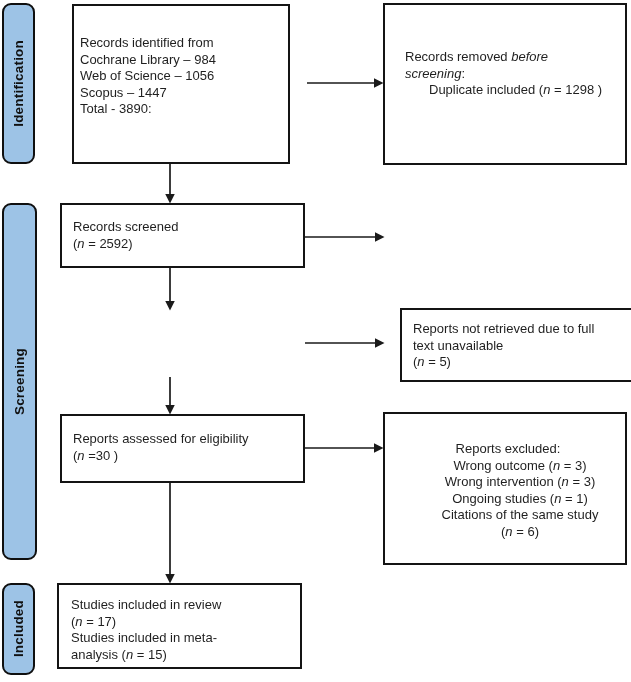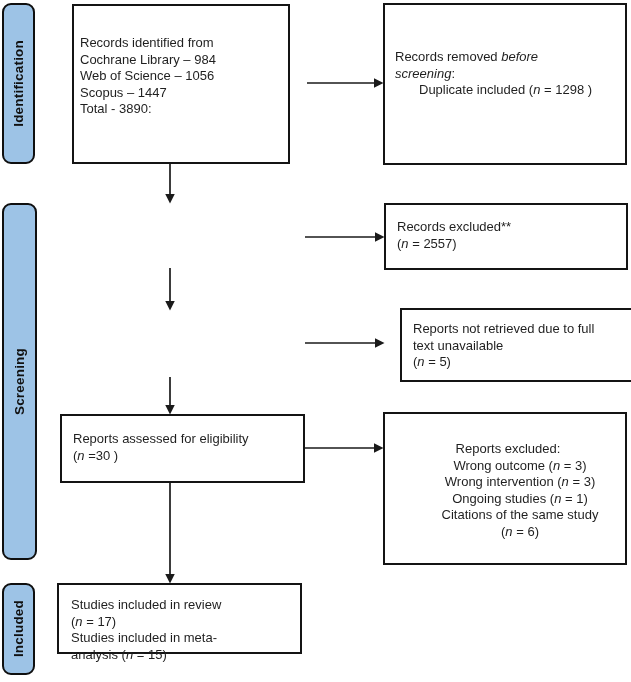--- a/index.html
+++ b/index.html
@@ -21,22 +21,22 @@
     font-weight:bold;font-size:13.5px;color:#111;letter-spacing:.2px;white-space:nowrap;
   }
   .tline{white-space:nowrap;}
   .tline.indent{padding-left:24px;}
   .tline em{font-style:italic;}
   
   #b-records-identified{left:61px;top:4px;width:218px;height:160px;padding:29px 8px 0 6px;margin-left:11px;}
   #b-records-screened{left:60px;top:203px;width:245px;height:65px;padding:14px 8px 0 11px;}
   #b-reports-sought{left:60px;top:310px;width:245px;height:67px;padding:14px 8px 0 11px;}
   #b-reports-assessed{left:60px;top:414px;width:245px;height:69px;padding:15px 8px 0 11px;}
-  #b-studies-included{left:57px;top:583px;width:245px;height:71px;padding:12px 5px 0 12px;}
-  #b-records-removed{left:383px;top:3px;width:244px;height:162px;padding:44px 6px 0 10px;}
+  #b-studies-included{left:57px;top:583px;width:245px;height:86px;padding:12px 5px 0 12px;}
+  #b-records-removed{left:383px;top:3px;width:244px;height:162px;padding:44px 6px 0 20px;}
   #b-records-excluded{left:384px;top:203px;width:244px;height:67px;padding:14px 8px 0 11px;}
   #b-reports-not-retrieved{left:400px;top:308px;width:244px;height:74px;padding:11px 13px 0 11px;}
   #b-reports-excluded{left:383px;top:412px;width:244px;height:153px;padding:27px 6px 0 12px;text-align:center;}
   #stage-identification{left:2px;top:3px;width:33px;height:161px;}
   #stage-screening{left:2px;top:203px;width:35px;height:357px;}
   #stage-included{left:2px;top:583px;width:33px;height:92px;}
   #arrows{position:absolute;left:0;top:0;pointer-events:none;}
   #arrows line{stroke:var(--line-color,#1a1a1a);stroke-width:1.7;}
 </style>
 </head>
@@ -54,39 +54,39 @@
     <span>Included</span>
   </div>
 
   <div class="box" id="b-records-identified">
       <div class="tline"><span>Records identified from</span></div>
       <div class="tline"><span>Cochrane Library – 984</span></div>
       <div class="tline"><span>Web of Science – 1056</span></div>
       <div class="tline"><span>Scopus – 1447</span></div>
       <div class="tline"><span>Total - 3890:</span></div>
     </div>
+  <div class="box" id="b-records-screened">
+      <div class="tline"><span>Records screened</span></div>
+      <div class="tline"><span>(</span><em>n</em><span> = 2592)</span></div>
+    </div>
   <div class="box" id="b-reports-assessed">
       <div class="tline"><span>Reports assessed for eligibility</span></div>
       <div class="tline"><span>(</span><em>n</em><span> =30 )</span></div>
     </div>
   <div class="box" id="b-studies-included">
       <div class="tline"><span>Studies included in review</span></div>
       <div class="tline"><span>(</span><em>n</em><span> = 17)</span></div>
       <div class="tline"><span>Studies included in meta-</span></div>
       <div class="tline"><span>analysis (</span><em>n</em><span> = 15)</span></div>
     </div>
 
   <div class="box" id="b-records-removed">
       <div class="tline"><span>Records removed </span><em>before</em></div>
       <div class="tline"><em>screening</em><span>:</span></div>
       <div class="tline indent"><span>Duplicate included (</span><em>n</em><span> = 1298 )</span></div>
-    </div>
-  <div class="box" id="b-records-excluded">
-      <div class="tline"><span>Records excluded**</span></div>
-      <div class="tline"><span>(</span><em>n</em><span> = 2557)</span></div>
     </div>
   <div class="box" id="b-reports-not-retrieved">
       <div class="tline"><span>Reports not retrieved due to full</span></div>
       <div class="tline"><span>text unavailable</span></div>
       <div class="tline"><span>(</span><em>n</em><span> = 5)</span></div>
     </div>
   <div class="box" id="b-reports-excluded">
       <div class="tline"><span>Reports excluded:</span></div>
       <div class="tline indent"><span>Wrong outcome (</span><em>n</em><span> = 3)</span></div>
       <div class="tline indent"><span>Wrong intervention (</span><em>n</em><span> = 3)</span></div>

